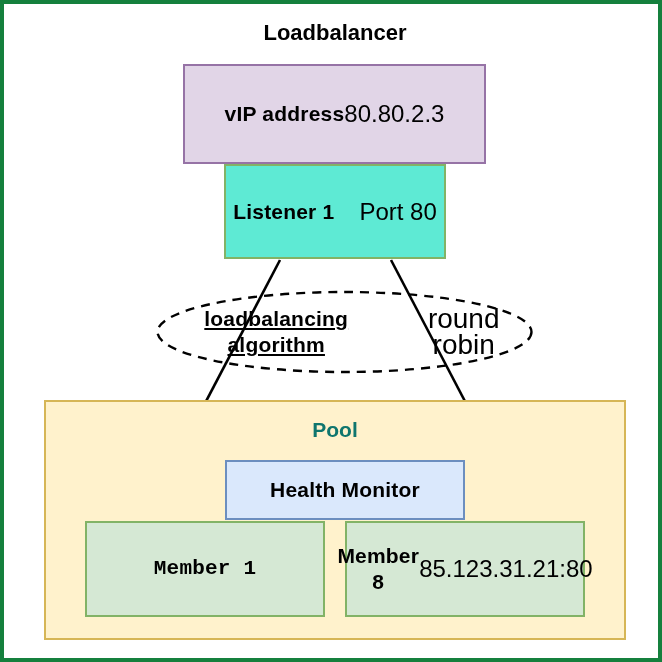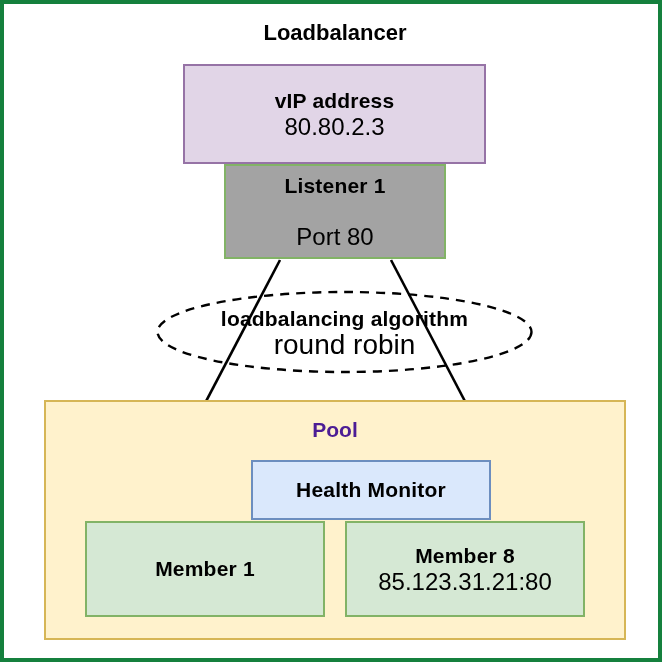--- a/index.html
+++ b/index.html
@@ -25,21 +25,21 @@
     left: 0;
     top: 0;
     width: 662px;
     height: 662px;
     pointer-events: none;
   }
   .node {
     position: absolute;
     box-sizing: border-box;
     display: flex;
-    flex-direction: column;
+    flex-direction: row;
     align-items: center;
     justify-content: center;
     text-align: center;
     color: #000000;
   }
   .node .title {
     font-weight: bold;
     font-size: 21px;
     line-height: 26px;
     letter-spacing: 0.2px;
@@ -71,78 +71,78 @@
     background: #e1d5e7;
     border: 2px solid #9673a6;
   }
 
   
   #listener-box {
     left: 220px;
     top: 160px;
     width: 222px;
     height: 95px;
-    background: #a3a3a3;
+    background: #5eead4;
     border: 2px solid #82b366;
     gap: 25px;
   }
 
   
   #algo-label {
     left: 153px;
     top: 288px;
     width: 375px;
     height: 80px;
     background: transparent;
     border: none;
   }
-  #algo-label .title { font-size: 21px; }
+  #algo-label .title { font-size: 21px; text-decoration: underline; }
   #algo-label .sub { font-size: 28px; }
 
   
   #pool-box {
     left: 40px;
     top: 396px;
     width: 582px;
     height: 240px;
     background: #fff2cc;
     border: 2px solid #d6b656;
     display: block;
   }
   #pool-title {
     position: absolute;
     left: 40px;
     top: 414px;
     width: 582px;
     text-align: center;
     font-size: 21px;
     font-weight: bold;
-    color: #4c1d95;
+    color: #0f766e;
   }
 
   
   #health-box {
     left: 221px;
     top: 456px;
     width: 240px;
     height: 60px;
     background: #dae8fc;
     border: 2px solid #6c8ebf;
-    margin-left: 26px;
   }
   #health-box .title { font-size: 21px; }
 
   
   #member1-box {
     left: 81px;
     top: 517px;
     width: 240px;
     height: 96px;
     background: #d5e8d4;
     border: 2px solid #82b366;
+    font-family: Liberation Mono, monospace;
   }
   #member2-box {
     left: 341px;
     top: 517px;
     width: 240px;
     height: 96px;
     background: #d5e8d4;
     border: 2px solid #82b366;
   }
 </style>

